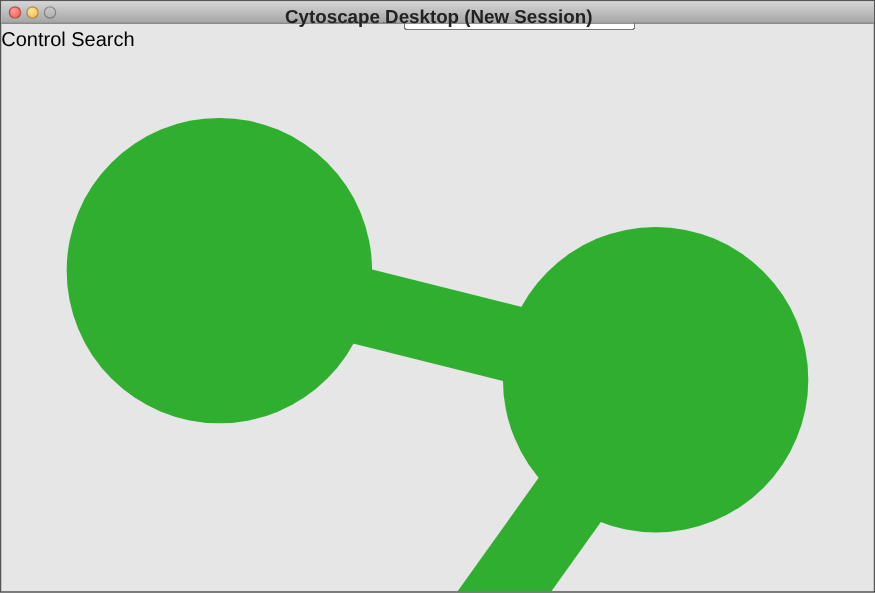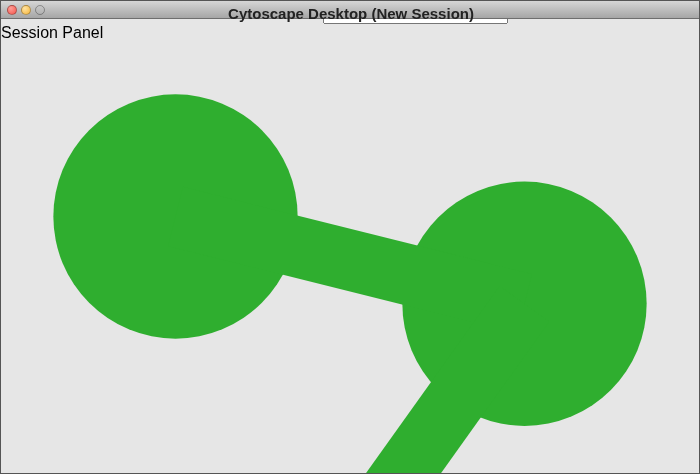--- a/index.html
+++ b/index.html
@@ -162,21 +162,21 @@
           <circle cx="10.5" cy="11" r="2.4" fill="#dcebf8" stroke="#3f74c9" stroke-width="1.1"></circle>
           <line x1="12.2" y1="12.7" x2="14" y2="14.5" stroke="#3f74c9" stroke-width="1.4"></line>
         </svg>
     </span>
   </div>
 
   <div class="main">
 
     <div class="control-panel">
       <div class="cp-header">
-        <span>Session Panel</span>
+        <span>Control Search</span>
         <span class="floatic"></span>
       </div>
       <div class="cp-tabs">
         <div class="cp-tab">
           <svg class="netic" viewBox="0 0 8 8">
               <circle cx="2" cy="2" r="1.4" fill="#2fae2f"></circle>
               <circle cx="6" cy="3" r="1.4" fill="#2fae2f"></circle>
               <circle cx="3.5" cy="6.5" r="1.4" fill="#2fae2f"></circle>
               <line x1="2" y1="2" x2="6" y2="3" stroke="#2fae2f" stroke-width=".7"></line>
               <line x1="3.5" y1="6.5" x2="6" y2="3" stroke="#2fae2f" stroke-width=".7"></line>

